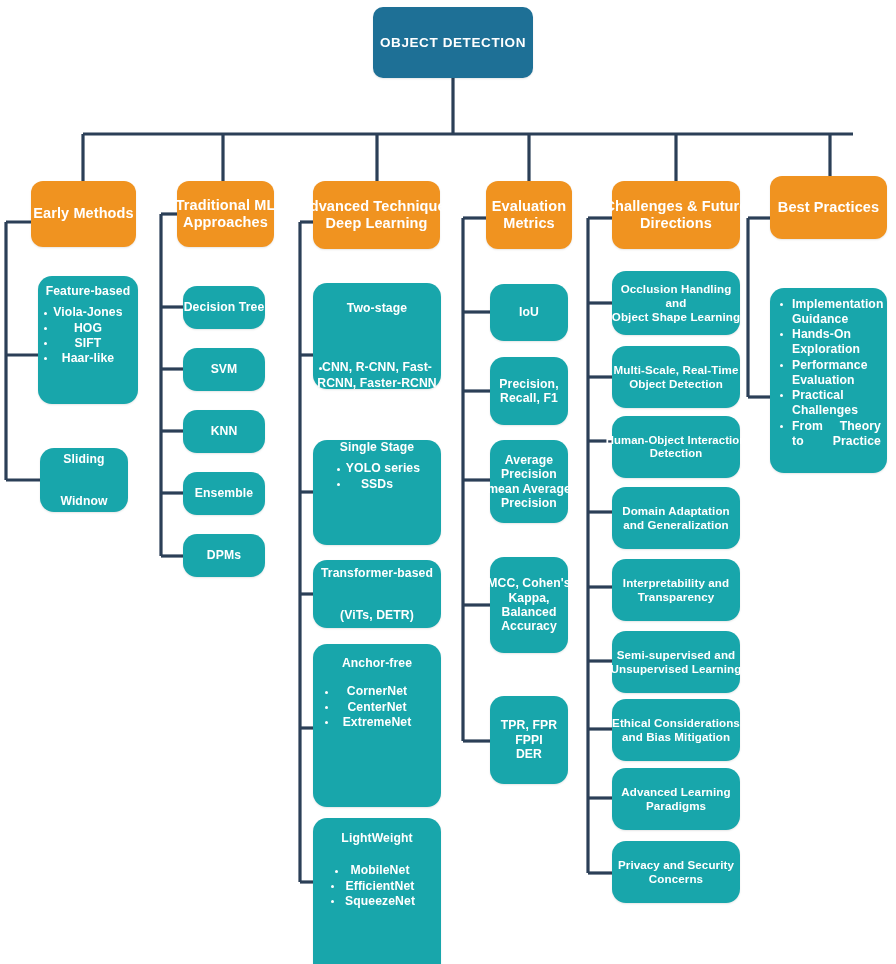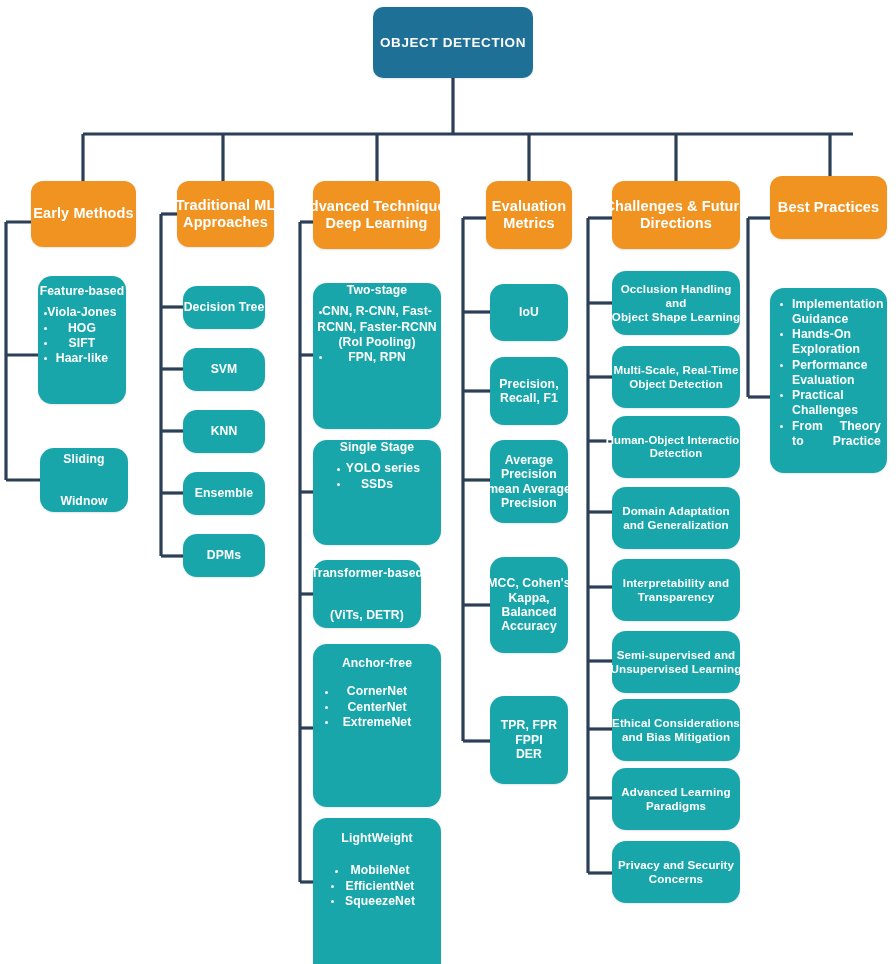--- a/index.html
+++ b/index.html
@@ -127,21 +127,21 @@
   </svg>
 
   <div class="node root" style="left:373px; top:7px; width:160px; height:71px;">
     <span class="title-line">OBJECT DETECTION</span>
   </div>
 
   <div class="node cat" style="left:31px; top:181px; width:105px; height:66px;">
     <span class="title-line">Early Methods</span>
   </div>
 
-  <div class="node leaf" style="left:38px; top:276px; width:88px; height:128px; justify-content:flex-start; padding-top:8px;">
+  <div class="node leaf" style="left:38px; top:276px; width:100px; height:128px; justify-content:flex-start; padding-top:8px;">
     <span class="head">Feature-based</span>
     <ul class="bullets">
       <li><span class="dot"></span><span>Viola-Jones</span></li>
       <li><span class="dot"></span><span>HOG</span></li>
       <li><span class="dot"></span><span>SIFT</span></li>
       <li><span class="dot"></span><span>Haar-like</span></li>
     </ul>
   </div>
 
   <div class="node leaf" style="left:40px; top:448px; width:88px; height:64px;gap:28px;">
@@ -168,37 +168,37 @@
   </div>
   <div class="node leaf" style="left:183px; top:534px; width:82px; height:43px;">
     <span class="title-line">DPMs</span>
   </div>
 
   <div class="node cat" style="left:313px; top:181px; width:127px; height:68px;">
     <span class="title-line">Advanced Techniques</span>
     <span class="title-line">Deep Learning</span>
   </div>
 
-  <div class="node leaf" style="left:313px; top:283px; width:128px; height:146px; justify-content:flex-start; padding-top:0;">
+  <div class="node leaf" style="left:313px; top:283px; width:128px; height:106px; justify-content:flex-start; padding-top:18px;gap:38px;">
     <span class="head">Two-stage</span>
     <ul class="bullets">
       <li><span class="dot"></span><span>CNN, R-CNN, Fast-RCNN, Faster-RCNN (RoI Pooling)</span></li>
       <li><span class="dot"></span><span>FPN, RPN</span></li>
     </ul>
   </div>
 
   <div class="node leaf" style="left:313px; top:440px; width:128px; height:105px; justify-content:flex-start; ">
     <span class="head">Single Stage</span>
     <ul class="bullets">
       <li style="padding-left:16px;"><span class="dot" style="left:24px;"></span><span>YOLO series</span></li>
       <li><span class="dot" style="left:24px;"></span><span>SSDs</span></li>
     </ul>
   </div>
 
-  <div class="node leaf" style="left:313px; top:560px; width:108px; height:68px;gap:28px;">
+  <div class="node leaf" style="left:313px; top:560px; width:128px; height:68px;gap:28px;">
     <span class="title-line">Transformer-based</span>
     <span class="title-line">(ViTs, DETR)</span>
   </div>
 
   <div class="node leaf" style="left:313px; top:644px; width:128px; height:163px; justify-content:flex-start; padding-top:12px;">
     <span class="head">Anchor-free</span>
     <ul class="bullets" style="margin-top:12px;">
       <li><span class="dot" style="left:12px;"></span><span>CornerNet</span></li>
       <li><span class="dot" style="left:12px;"></span><span>CenterNet</span></li>
       <li><span class="dot" style="left:12px;"></span><span>ExtremeNet</span></li>

